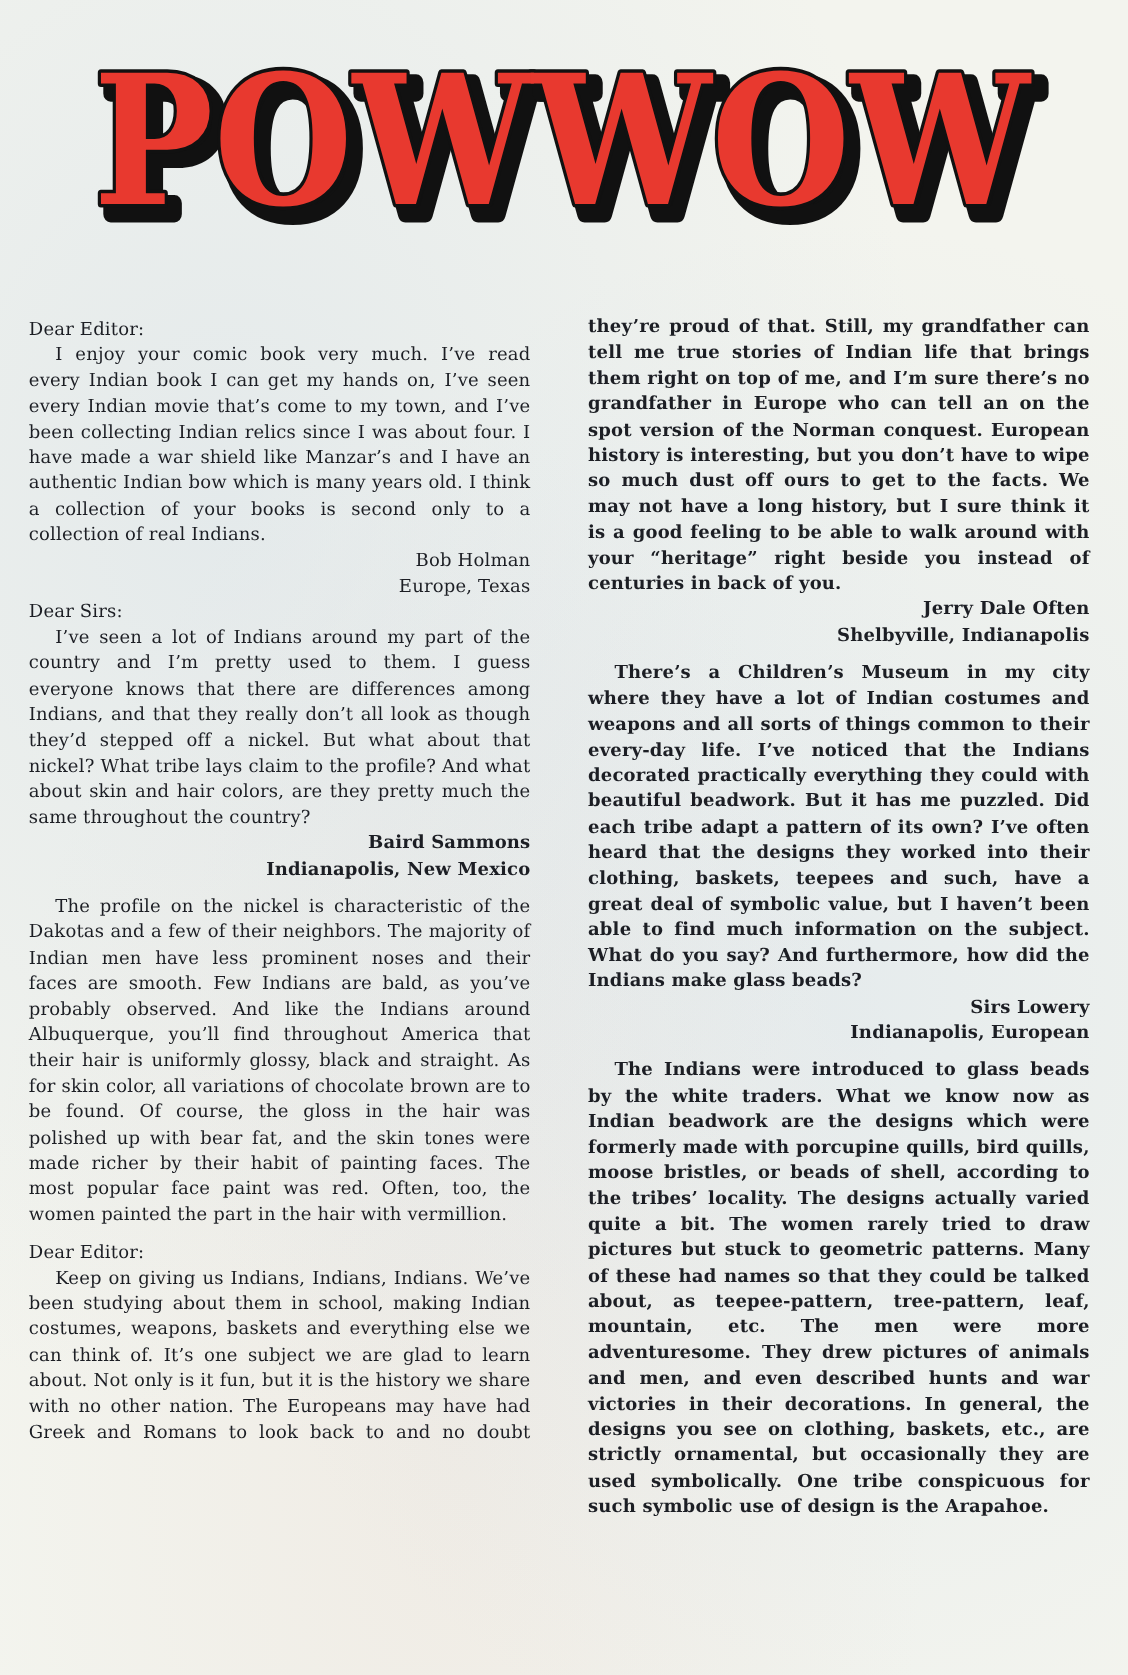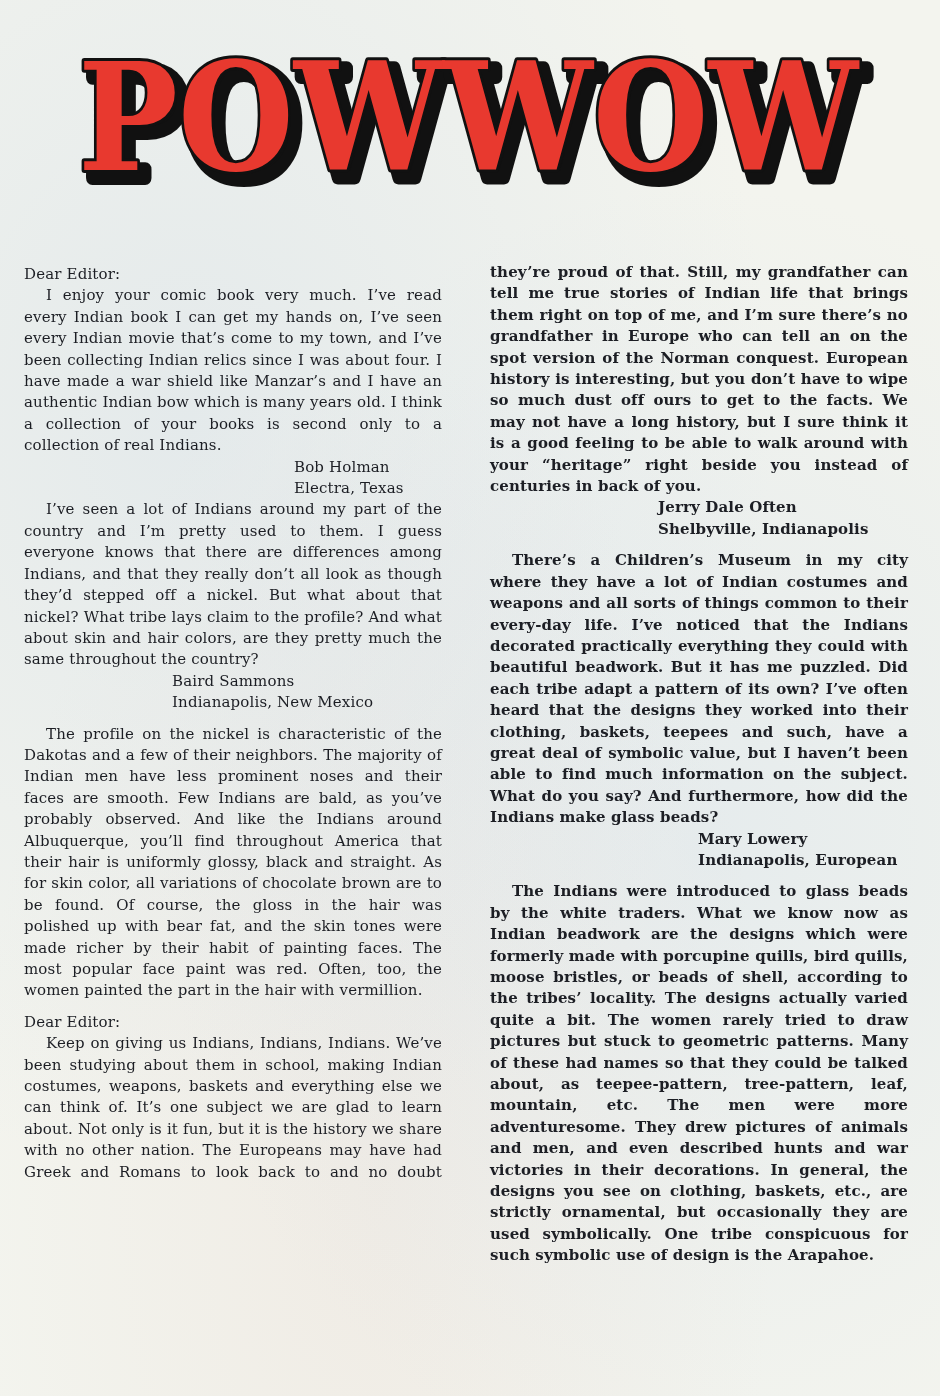--- a/index.html
+++ b/index.html
@@ -21,21 +21,21 @@
   .masthead svg { width: 100%; height: 100%; display: block; }
   .col {
     position: absolute; top: 218px; width: 418px;
     font-size: 15px; line-height: 21.4px; letter-spacing: 0.15px; margin-top: 46px;
   }
   .col.left { left: 24px; }
   .col.right { left: 490px; top: 216px; font-weight: bold; }
   .salutation { margin: 0; }
   .para { margin: 0; text-align: justify; text-indent: 22px; }
   .sig { margin: 0 0 0 0; }
-  .sig-name, .sig-place { display: block; white-space: nowrap; }
+  .sig-name, .sig-place { display: block; white-space: nowrap; text-align: right; }
   .gap { height: 10px; }
 </style>
 </head>
 <body>
 
 <div class="page">
 
   <div class="masthead">
     <svg viewBox="0 0 860 185" xmlns="http://www.w3.org/2000/svg">
       <g font-family="DejaVu Serif, Liberation Serif, serif" font-weight="bold" font-size="150" text-anchor="middle">
@@ -46,27 +46,28 @@
       </g>
     </svg>
   </div>
 
   <div class="col left">
     <section>
       <p class="salutation">Dear Editor:</p>
       <p class="para">I enjoy your comic book very much. I’ve read every Indian book I can get my hands on, I’ve seen every Indian movie that’s come to my town, and I’ve been collecting Indian relics since I was about four. I have made a war shield like Manzar’s and I have an authentic Indian bow which is many years old. I think a collection of your books is second only to a collection of real Indians.</p>
       <div class="sig" style="padding-left:270px;">
         <span class="sig-name">Bob Holman</span>
-        <span class="sig-place">Electra, Texas</span>
+        <span class="sig-place">Europe, Texas</span>
       </div>
     </section>
 
     <section>
+      <p class="salutation">Dear Sirs:</p>
       <p class="para">I’ve seen a lot of Indians around my part of the country and I’m pretty used to them. I guess everyone knows that there are differences among Indians, and that they really don’t all look as though they’d stepped off a nickel. But what about that nickel? What tribe lays claim to the profile? And what about skin and hair colors, are they pretty much the same throughout the country?</p>
-      <div class="sig" style="padding-left:148px;">
+      <div class="sig" style="padding-left:148px;font-weight:bold;">
         <span class="sig-name" style="padding-left:0px;">Baird Sammons</span>
         <span class="sig-place">Indianapolis, New Mexico</span>
       </div>
       <div class="gap"></div>
       <p class="para">The profile on the nickel is characteristic of the Dakotas and a few of their neighbors. The majority of Indian men have less prominent noses and their faces are smooth. Few Indians are bald, as you’ve probably observed. And like the Indians around Albuquerque, you’ll find throughout America that their hair is uniformly glossy, black and straight. As for skin color, all variations of chocolate brown are to be found. Of course, the gloss in the hair was polished up with bear fat, and the skin tones were made richer by their habit of painting faces. The most popular face paint was red. Often, too, the women painted the part in the hair with vermillion.</p>
     </section>
 
     <div class="gap"></div>
     <section>
       <p class="salutation">Dear Editor:</p>
@@ -80,21 +81,21 @@
       <div class="sig" style="padding-left:168px;">
         <span class="sig-name">Jerry Dale Often</span>
         <span class="sig-place">Shelbyville, Indianapolis</span>
       </div>
     </section>
 
     <div class="gap"></div>
     <section>
       <p class="para">There’s a Children’s Museum in my city where they have a lot of Indian costumes and weapons and all sorts of things common to their every-day life. I’ve noticed that the Indians decorated practically everything they could with beautiful beadwork. But it has me puzzled. Did each tribe adapt a pattern of its own? I’ve often heard that the designs they worked into their clothing, baskets, teepees and such, have a great deal of symbolic value, but I haven’t been able to find much information on the subject. What do you say? And furthermore, how did the Indians make glass beads?</p>
       <div class="sig" style="padding-left:208px;">
-        <span class="sig-name">Mary Lowery</span>
+        <span class="sig-name">Sirs Lowery</span>
         <span class="sig-place">Indianapolis, European</span>
       </div>
       <div class="gap"></div>
       <p class="para">The Indians were introduced to glass beads by the white traders. What we know now as Indian beadwork are the designs which were formerly made with porcupine quills, bird quills, moose bristles, or beads of shell, according to the tribes’ locality. The designs actually varied quite a bit. The women rarely tried to draw pictures but stuck to geometric patterns. Many of these had names so that they could be talked about, as teepee-pattern, tree-pattern, leaf, mountain, etc. The men were more adventuresome. They drew pictures of animals and men, and even described hunts and war victories in their decorations. In general, the designs you see on clothing, baskets, etc., are strictly ornamental, but occasionally they are used symbolically. One tribe conspicuous for such symbolic use of design is the Arapahoe.</p>
     </section>
   </div>
 
 </div>
 
 </body></html>

